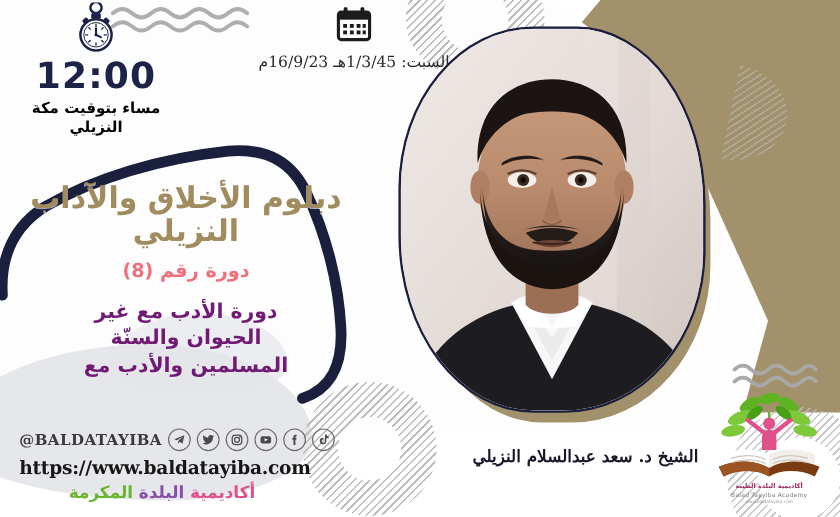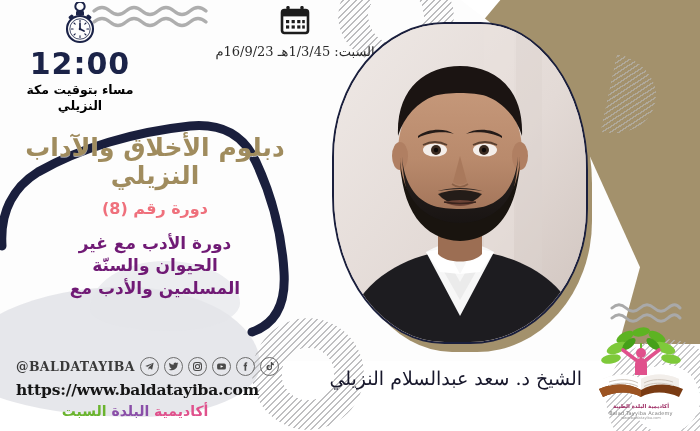--- a/index.html
+++ b/index.html
@@ -122,20 +122,21 @@
   
   .title-block{
     position:absolute;left:6px;top:134px;width:298px;
     text-align:center;direction:rtl;
   }
   .title-main{
     font-size:25px;line-height:1.12;font-weight:700;
     color:#a08c5e;
     letter-spacing:0px;
     text-shadow:0 1px 0 rgba(255,255,255,.6);
+    margin-top:17px;
   }
   .course-no{
     margin-top:9px;
     font-size:16px;font-weight:700;color:#ef707c;
   }
   .subtitle{
     margin-top:14px;
     font-size:17px;line-height:1.32;font-weight:700;color:#701a75;
   }
 
@@ -176,21 +177,21 @@
     margin-top:4px;direction:rtl;font-size:14px;font-weight:700;
     letter-spacing:1px;text-align:center;width:238px;
   }
   .academy-ar .c1{color:#e0518c;}
   .academy-ar .c2{color:#8a4ea8;}
   .academy-ar .c3{color:#6ab42e;}
 
   
   .speaker{
     position:absolute;right:118px;bottom:42px;
-    direction:rtl;font-size:19px;font-weight:400;color:#17172b;
+    direction:rtl;font-size:14px;font-weight:700;color:#17172b;
     font-family:"DejaVu Serif","Liberation Serif",serif;
     white-space:nowrap;
   }
 
   
   .logo{position:absolute;right:8px;bottom:4px;width:102px;height:104px;text-align:center;}
   .logo svg{display:block;margin:0 auto;}
   .logo-cap-ar{font-size:5.4px;color:#9d2b63;font-weight:700;direction:rtl;line-height:1.25;}
   .logo-cap-en{font-size:5px;color:#7a7a7a;letter-spacing:.2px;line-height:1.25;}
   .logo-cap-url{font-size:3.6px;color:#9a9a9a;line-height:1.2;}
@@ -399,21 +400,21 @@
             <path d="M9.9 1.6h1.8a3.4 3.4 0 0 0 2.7 2.8v1.9a5.2 5.2 0 0 1-2.8-.9v4.2a4 4 0 1 1-4-4c.2 0 .4 0 .6.1v2a2 2 0 1 0 1.7 2z" fill="#4a4a4a"></path>
           </svg>
       </span>
     </div>
 
     <div class="site-url">https://www.baldatayiba.com</div>
 
     <div class="academy-ar">
       <span class="c1">أكاديمية</span>
       <span class="c2">البلدة</span>
-      <span class="c3">السبت</span>
+      <span class="c3">المكرمة</span>
     </div>
   </div>
 
   <div class="logo">
     <svg width="96" height="80" viewBox="0 0 96 80">
       <g fill="#5db322">
         <ellipse cx="48" cy="9" rx="9" ry="4.4" transform="rotate(-12 48 9)"></ellipse>
         <ellipse cx="32" cy="14" rx="9.5" ry="4.6" transform="rotate(-30 32 14)"></ellipse>
         <ellipse cx="64" cy="14" rx="9.5" ry="4.6" transform="rotate(30 64 14)"></ellipse>
       </g>

